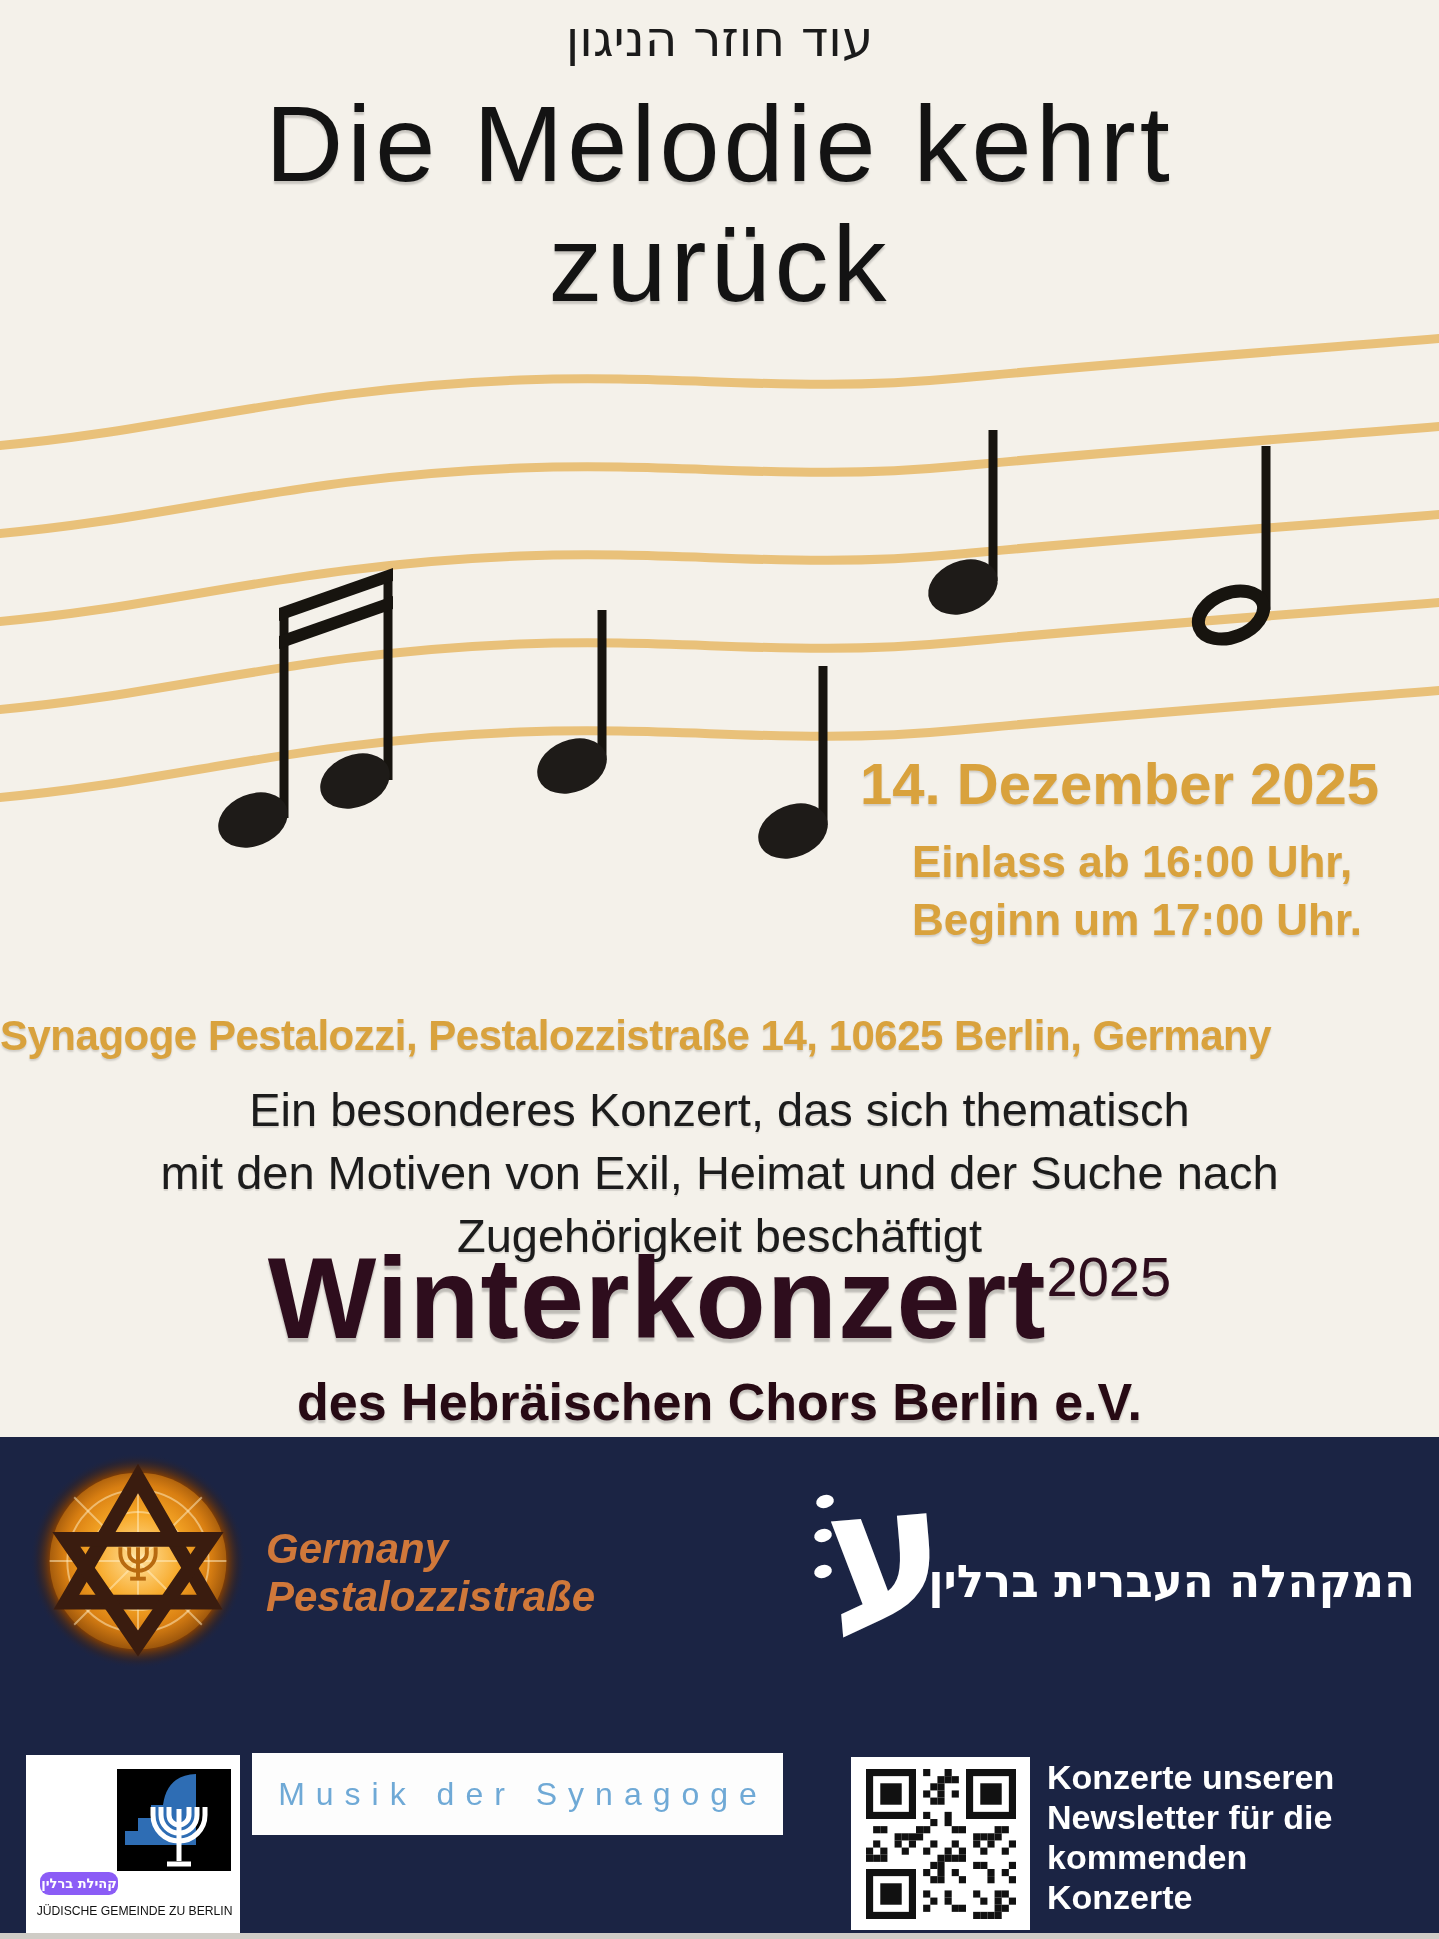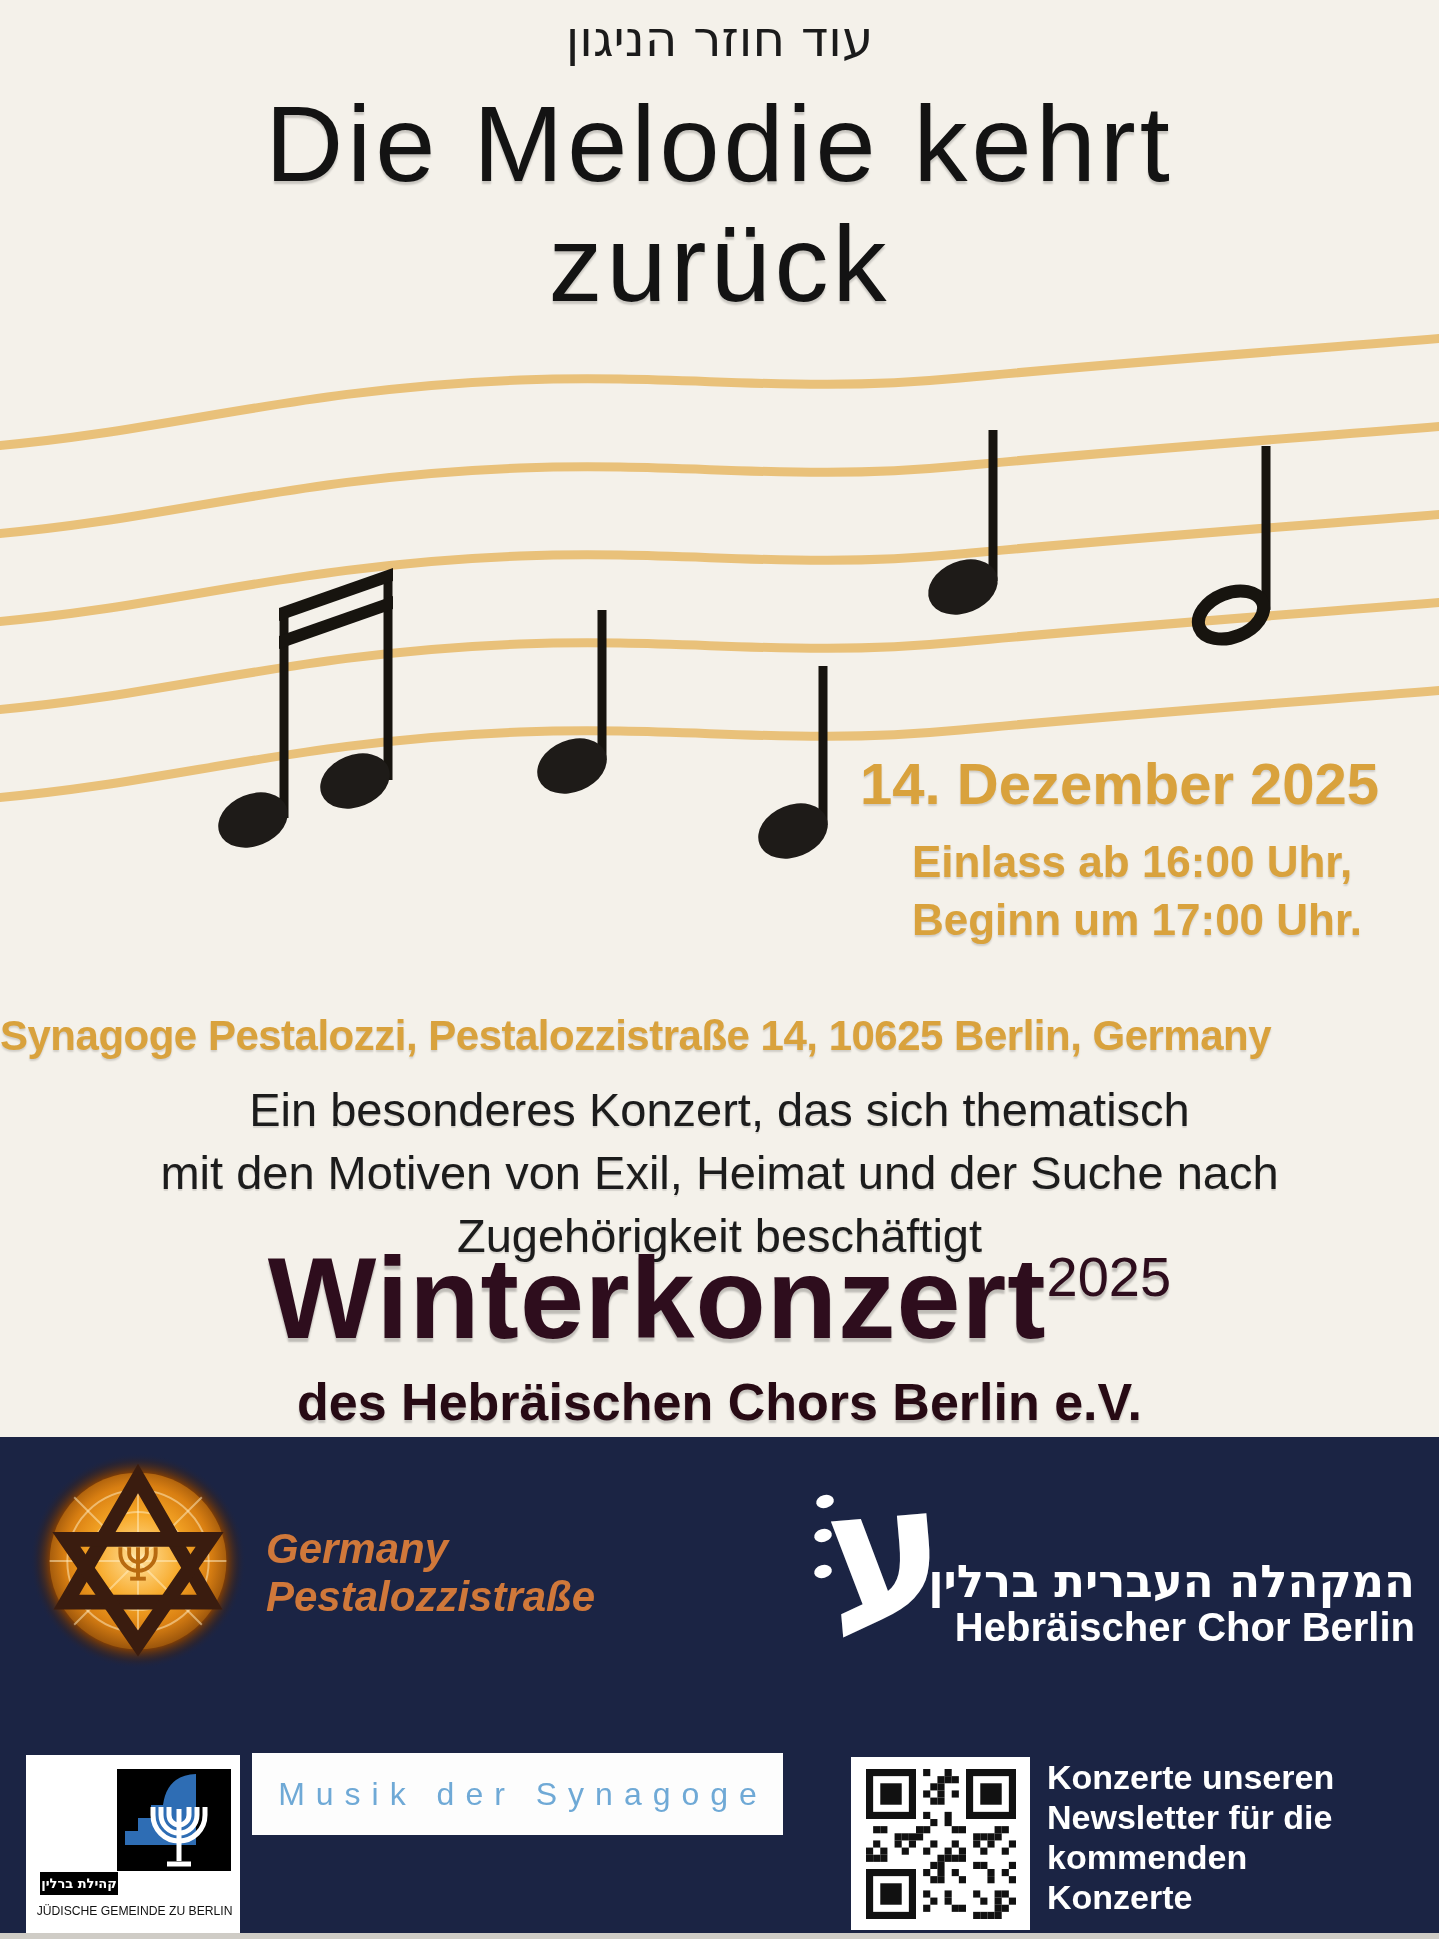--- a/index.html
+++ b/index.html
@@ -83,23 +83,24 @@
     direction:rtl; font-family:"DejaVu Sans","Liberation Sans",sans-serif;
   }
   .choir-german{
     right:24px; top:168px; font-size:40px; font-weight:bold; color:#fff;
   }
   
   .jgb-box{ left:26px; top:318px; width:214px; height:178px; background:#fff; }
   .jgb-svg{ position:absolute; left:91px; top:14px; }
   .jgb-hebrew-bar{
     position:absolute; left:14px; top:117px; width:78px; height:23px;
-    background:#000000; color:#fff; font-size:13px; font-weight:bold;
+    background:#8b5cf6; color:#fff; font-size:13px; font-weight:bold;
     text-align:center; line-height:23px; direction:rtl;
     font-family:"DejaVu Sans","Liberation Sans",sans-serif;
+    border-radius:9px;
   }
   .jgb-caption{
     position:absolute; left:0; top:148px; width:100%;
     font-size:13.5px; color:#111; text-align:center;
     transform:scaleX(0.9); white-space:nowrap;
   }
   
   .series-banner{
     left:252px; top:316px; width:531px; height:82px; background:#fdfdfd;
     display:flex; align-items:center; justify-content:center;
@@ -225,21 +226,20 @@
       <div>Pestalozzistraße</div>
     </div>
 
     <div class="abs ayin-logo">
       <span class="ayin-glyph">ע</span>
       <span class="ayin-dot d1"></span>
       <span class="ayin-dot d2"></span>
       <span class="ayin-dot d3"></span>
     </div>
     <div class="abs choir-hebrew">המקהלה העברית ברלין</div>
-    <div class="abs choir-german">Hebräischer Chor Berlin</div>
 
     <div class="abs jgb-box">
       <svg class="jgb-svg" width="114" height="102" viewBox="0 0 114 102" aria-hidden="true">
         <rect x="0" y="0" width="114" height="102" fill="#000"></rect>
         <path fill="#2e6db4" d="M8,76 v-14 h13 v-13 h13 v-13 h12 q4,-30 33,-31 l0,71 z"></path>
         <g stroke="#fff" stroke-width="5" fill="none">
           <path d="M62,40 v52"></path>
           <path d="M36,38 v8 a26,26 0 0 0 52,0 v-8"></path>
           <path d="M44,38 v8 a18,18 0 0 0 36,0 v-8"></path>
           <path d="M52,38 v8 a10,10 0 0 0 20,0 v-8"></path>

